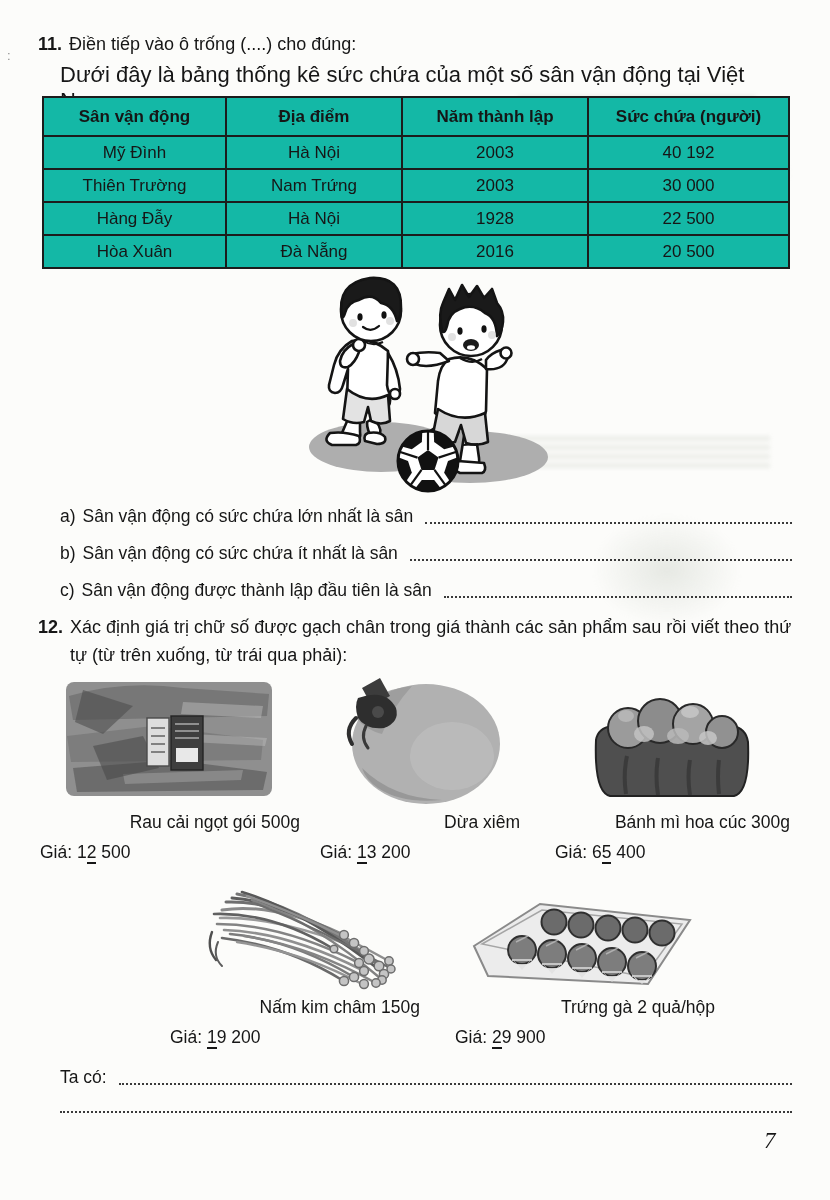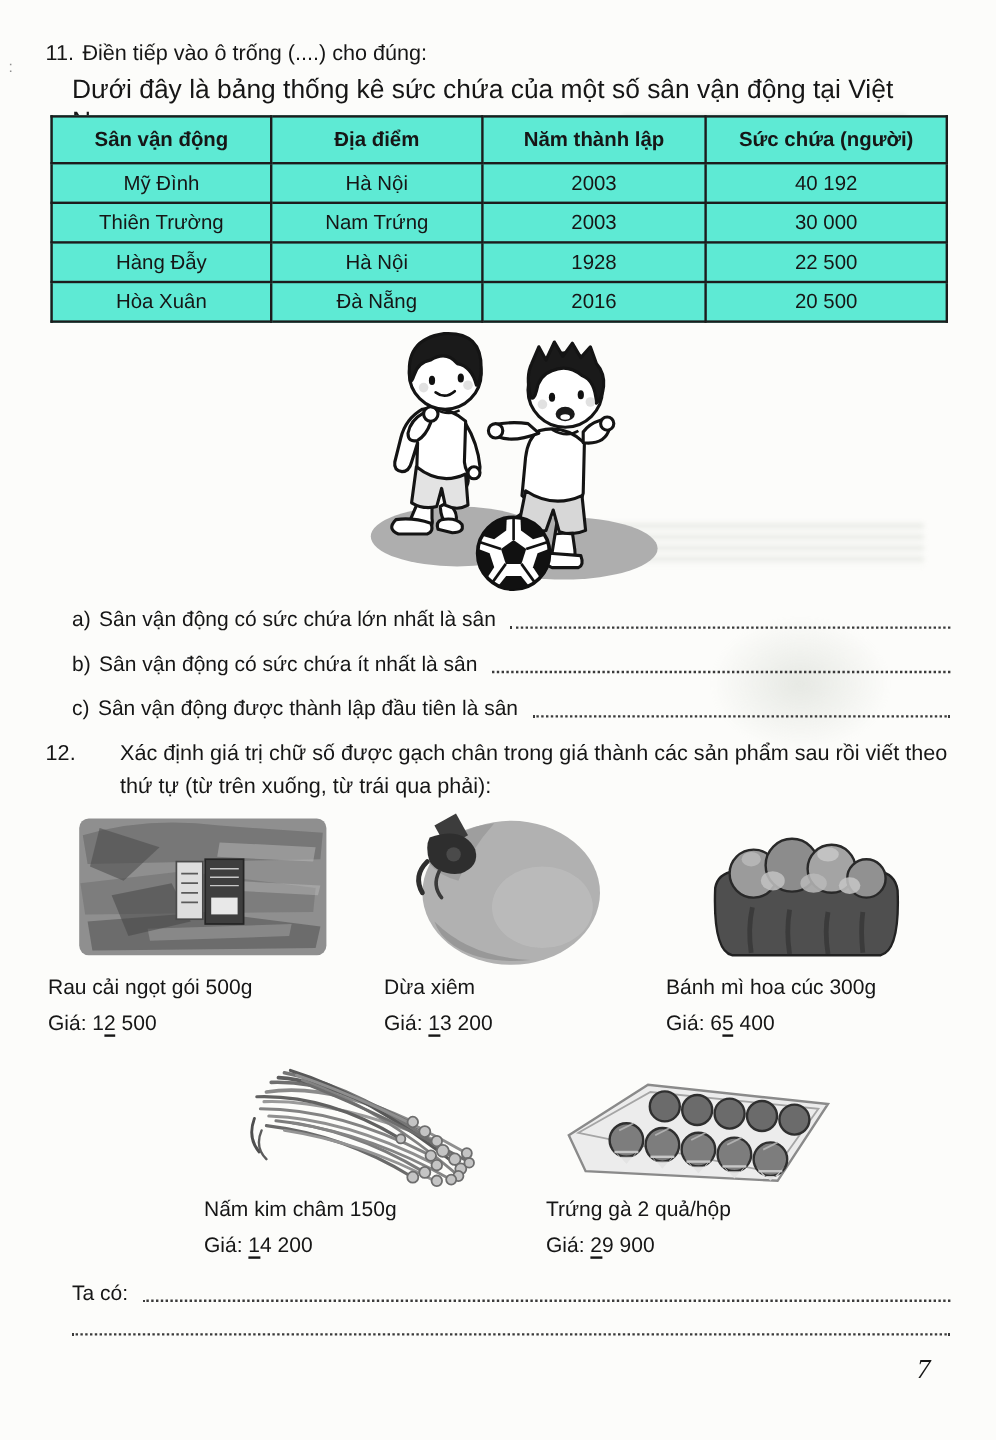--- a/index.html
+++ b/index.html
@@ -4,38 +4,38 @@
 <style>
   html,body{margin:0;padding:0;background:#e8e8e8;}
   .page{
     position:relative;width:830px;height:1200px;margin:0 auto;
     background:#fcfcfa;color:#161616;overflow:hidden;
     font-family:"Liberation Sans", sans-serif;
   }
   .abs{position:absolute;}
   
   .prob-line{display:flex;align-items:flex-start;font-size:18px;line-height:1.55;}
-  .prob-num{font-weight:normal;flex:0 0 auto;margin-right:7px;}
+  .prob-num{font-weight:bold;flex:0 0 auto;margin-right:7px;}
   .prob-text{flex:1;}
   
-  table.stats{border-collapse:collapse;table-layout:fixed;background:#5eead4;}
+  table.stats{border-collapse:collapse;table-layout:fixed;background:#14b8a6;}
   table.stats th, table.stats td{
     border:2.4px solid #1c1c1c;text-align:center;vertical-align:middle;
     font-size:17px;padding:0 4px;overflow:hidden;white-space:nowrap;
   }
   table.stats th{height:37px;font-weight:bold;}
   table.stats td{height:31px;font-weight:normal;}
   
   .qline{display:flex;align-items:flex-end;font-size:17.5px;line-height:1.3;width:732px;}
   .qlabel{flex:0 0 auto;margin-right:7px;}
   .qtext{flex:0 0 auto;}
   .dotline{flex:1 1 auto;border-bottom:2.6px dotted #3a3a3a;margin:0 0 4px 12px;height:1px;}
   .dotfull{border-bottom:2.6px dotted #3a3a3a;height:1px;width:732px;}
   
-  .caption{font-size:17.5px;text-align:left;line-height:1.25;}
+  .caption{font-size:17.5px;text-align:right;line-height:1.25;}
   .price{font-size:17.5px;text-align:left;white-space:pre;}
   .u{border-bottom:2px solid #161616;padding-bottom:0px;}
   
   .pageno{font-family:"Liberation Serif", serif;font-style:italic;font-size:23px;}
   
   .smudge{position:absolute;filter:blur(2px);opacity:.45;pointer-events:none;}
   .smudge.texty{background:repeating-linear-gradient(0deg,transparent 0 4px,#c6cbc2 4px 9px);}
   .smudge.blob{background:radial-gradient(closest-side,#ccd1c8,rgba(255,255,255,0));}
   .artifact{color:#909090;font-size:13px;}
   svg{display:block;}
@@ -179,21 +179,21 @@
     <span class="qlabel">b)</span>
     <span class="qtext">Sân vận động có sức chứa ít nhất là sân</span>
     <span class="dotline"></span>
   </div>
   <div class="abs qline" style="left:60px;top:579px;">
     <span class="qlabel">c)</span>
     <span class="qtext">Sân vận động được thành lập đầu tiên là sân</span>
     <span class="dotline"></span>
   </div>
 
-  <div class="abs prob-line" style="left:38px;top:614px;width:758px;gap:30px;">
+  <div class="abs prob-line" style="left:38px;top:614px;width:758px;">
     <span class="prob-num">12.</span>
     <span class="prob-text">Xác định giá trị chữ số được gạch chân trong giá thành các sản phẩm sau rồi viết theo thứ tự (từ trên xuống, từ trái qua phải):</span>
   </div>
 
   <div class="abs" style="left:63px;top:676px;">
     <svg viewBox="0 0 212 126" width="212" height="126">
       <rect x="3" y="6" width="206" height="114" rx="8" fill="#8f8f8f"></rect>
       <path d="M6 20 Q60 4 120 12 L206 18 L204 40 L10 44 Z" fill="#6c6c6c" opacity=".7"></path>
       <path d="M4 60 L90 50 L200 64 L198 84 L8 86 Z" fill="#757575" opacity=".7"></path>
       <path d="M10 92 L110 84 L204 96 L200 114 L14 116 Z" fill="#5d5d5d" opacity=".7"></path>
@@ -333,21 +333,21 @@
         <path d="M54 62 L66 56"></path>
           <path d="M84 66 L96 60"></path>
           <path d="M114 70 L126 64"></path>
           <path d="M144 74 L156 68"></path>
           <path d="M174 78 L186 72"></path>
       </g>
     </svg>
   </div>
 
   <div class="abs caption" style="left:170px;top:997px;width:250px;">Nấm kim châm 150g</div>
-  <div class="abs price" style="left:170px;top:1027px;width:250px;"><span>Giá: </span><span></span><span class="u">1</span><span>4 200</span></div>
+  <div class="abs price" style="left:170px;top:1027px;width:250px;"><span>Giá: </span><span></span><span class="u">1</span><span>9 200</span></div>
 
   <div class="abs caption" style="left:455px;top:997px;width:260px;">Trứng gà 2 quả/hộp</div>
   <div class="abs price" style="left:455px;top:1027px;width:260px;"><span>Giá: </span><span></span><span class="u">2</span><span>9 900</span></div>
 
   <div class="abs qline" style="left:60px;top:1066px;">
     <span class="qtext">Ta có:</span>
     <span class="dotline"></span>
   </div>
   <div class="abs dotfull" style="left:60px;top:1110px;"></div>
 

